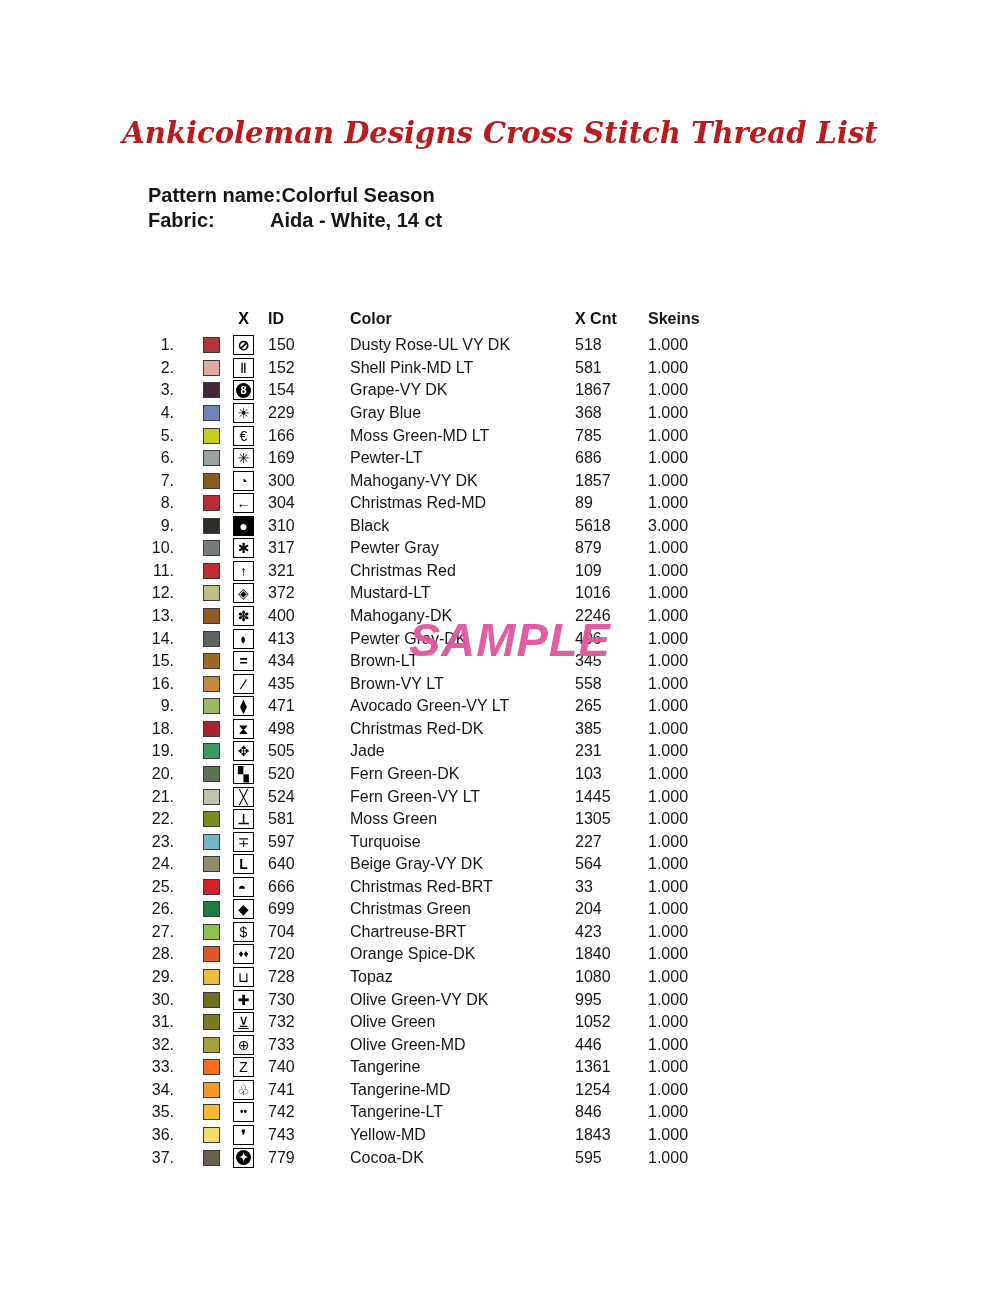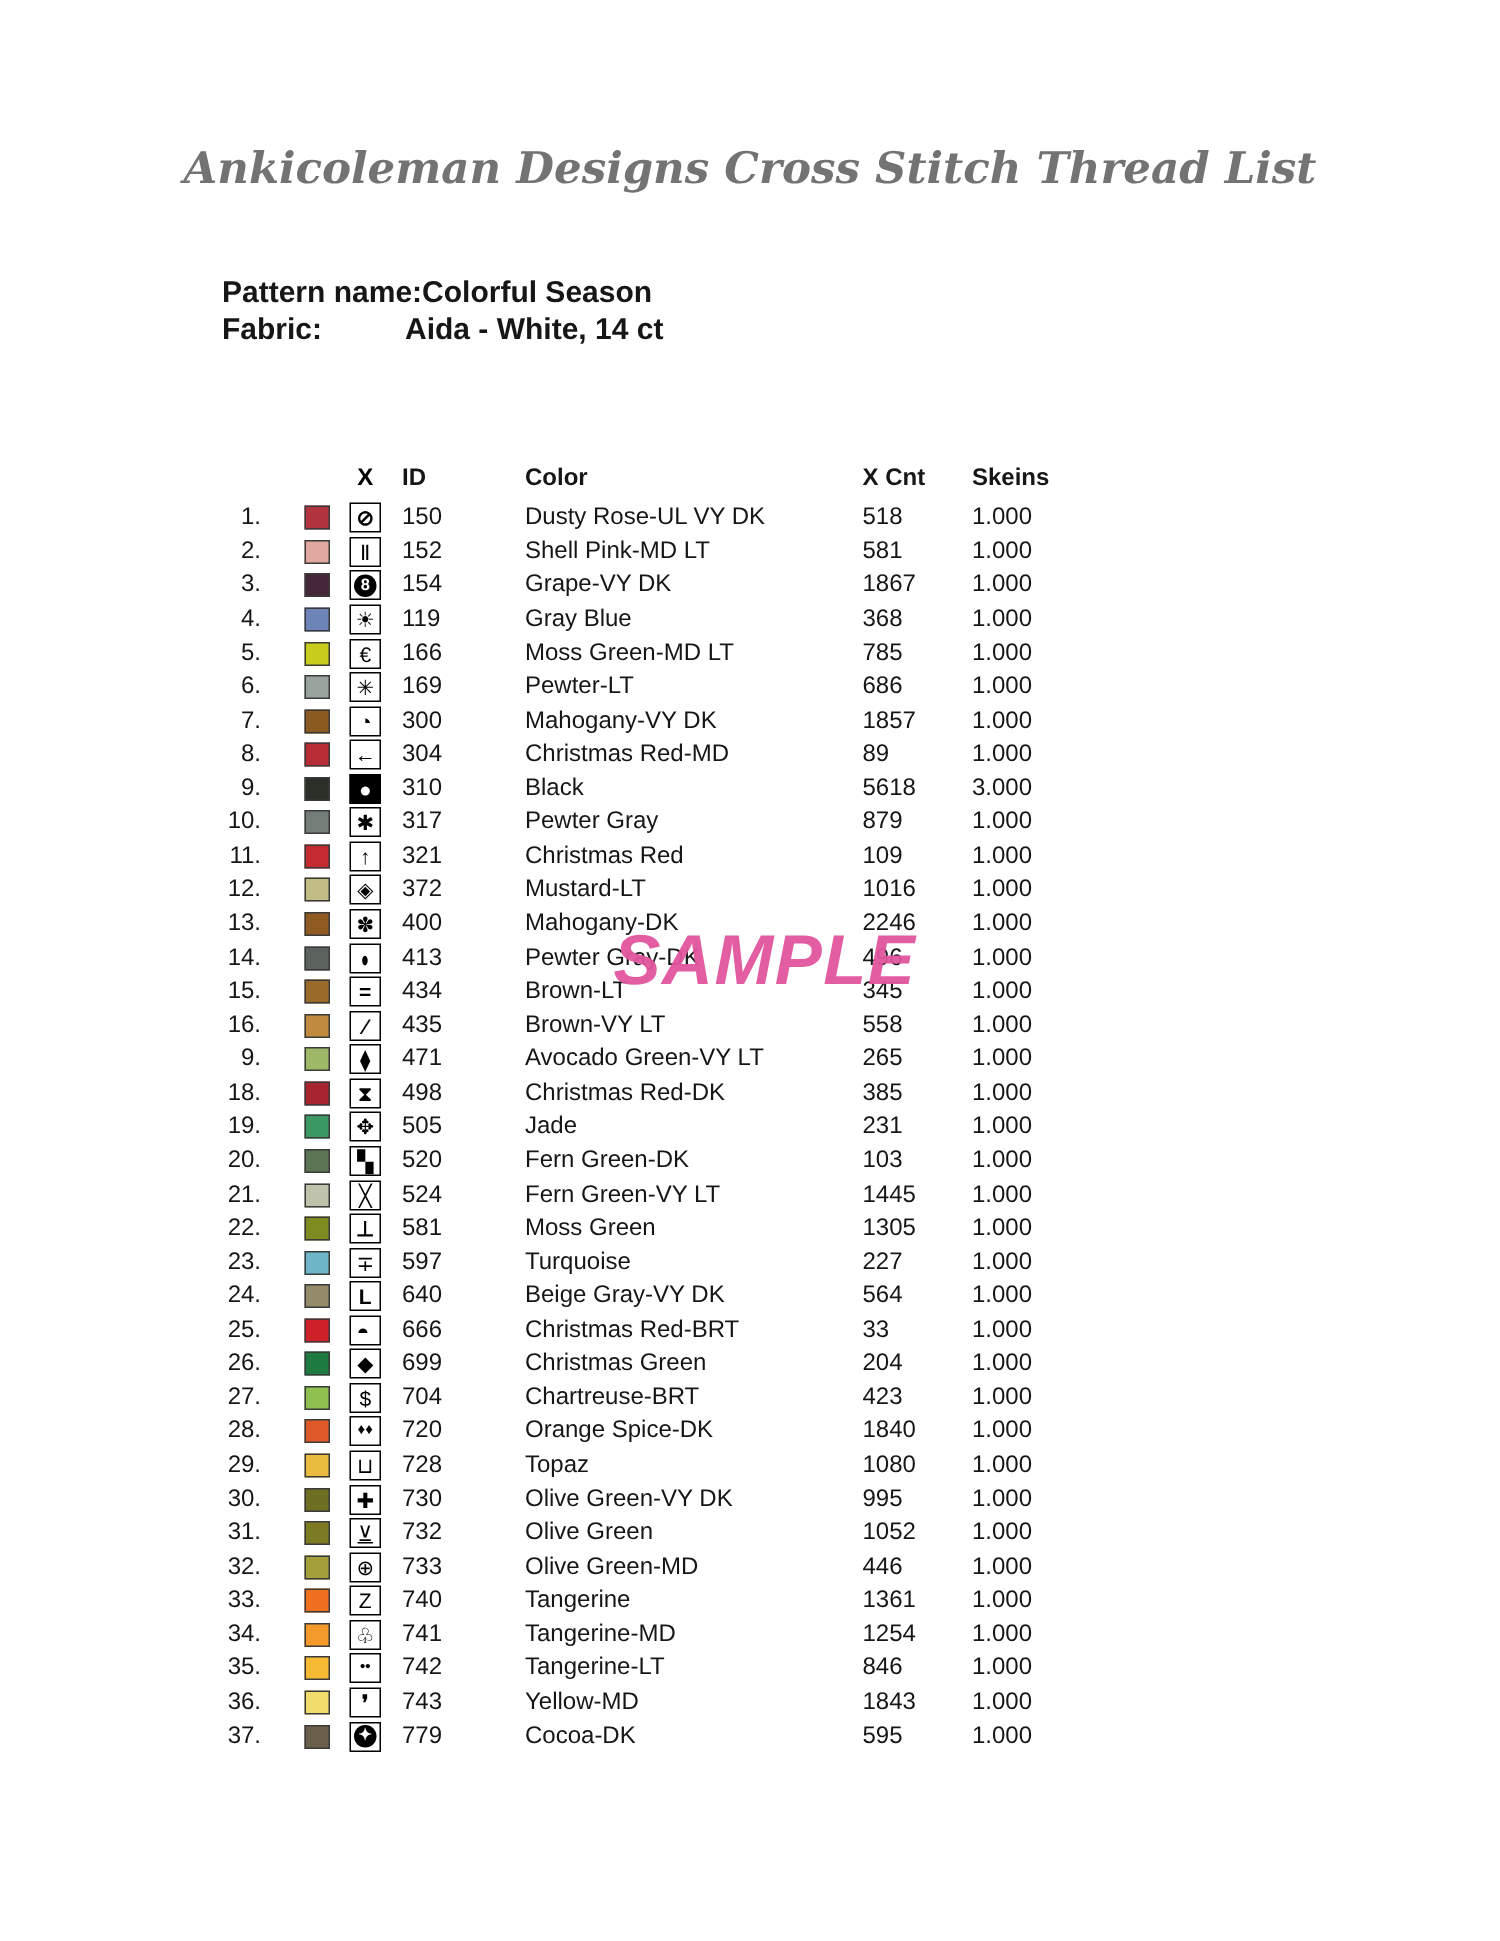--- a/index.html
+++ b/index.html
@@ -7,25 +7,25 @@
     width:1000px; height:1294px;
     background:#fff;
     font-family:"Liberation Sans", sans-serif;
     color:#161616;
     position:relative;
     overflow:hidden;
   }
   .page { position:absolute; inset:0; background:#fff; }
 
   .title {
-    position:absolute; top:95px; left:0; width:100%;
+    position:absolute; top:116px; left:0; width:100%;
     text-align:center;
     font-family:"DejaVu Serif", serif;
     font-style:italic; font-weight:bold;
-    font-size:29px; color:#737373;
+    font-size:29px; color:#b91c1c;
   }
 
   .info { position:absolute; top:183px; left:148px; font-size:20px; font-weight:bold; }
   .info-line { height:24.7px; line-height:24.7px; white-space:nowrap; }
   .info-line .lbl { display:inline-block; min-width:122px; }
 
   .sheet { position:absolute; top:306px; left:0; width:1000px; font-size:16px; }
   .hrow, .trow { display:flex; align-items:center; height:22.57px; white-space:nowrap; }
   .hrow { font-weight:bold; height:26px; margin-bottom:2px; }
 
@@ -116,21 +116,21 @@
           <span class="c-color">Grape-VY DK</span>
           <span class="c-xcnt">1867</span>
           <span class="c-skeins">1.000</span>
         </div>
         <div class="trow">
           <span class="c-num">4.</span>
           <span class="c-swatch" style="background: rgb(108, 132, 184);"></span>
           <span class="c-sym">
             <span class="g">☀</span>
           </span>
-          <span class="c-id">119</span>
+          <span class="c-id">229</span>
           <span class="c-color">Gray Blue</span>
           <span class="c-xcnt">368</span>
           <span class="c-skeins">1.000</span>
         </div>
         <div class="trow">
           <span class="c-num">5.</span>
           <span class="c-swatch" style="background: rgb(200, 204, 28);"></span>
           <span class="c-sym">
             <span class="g">€</span>
           </span>

